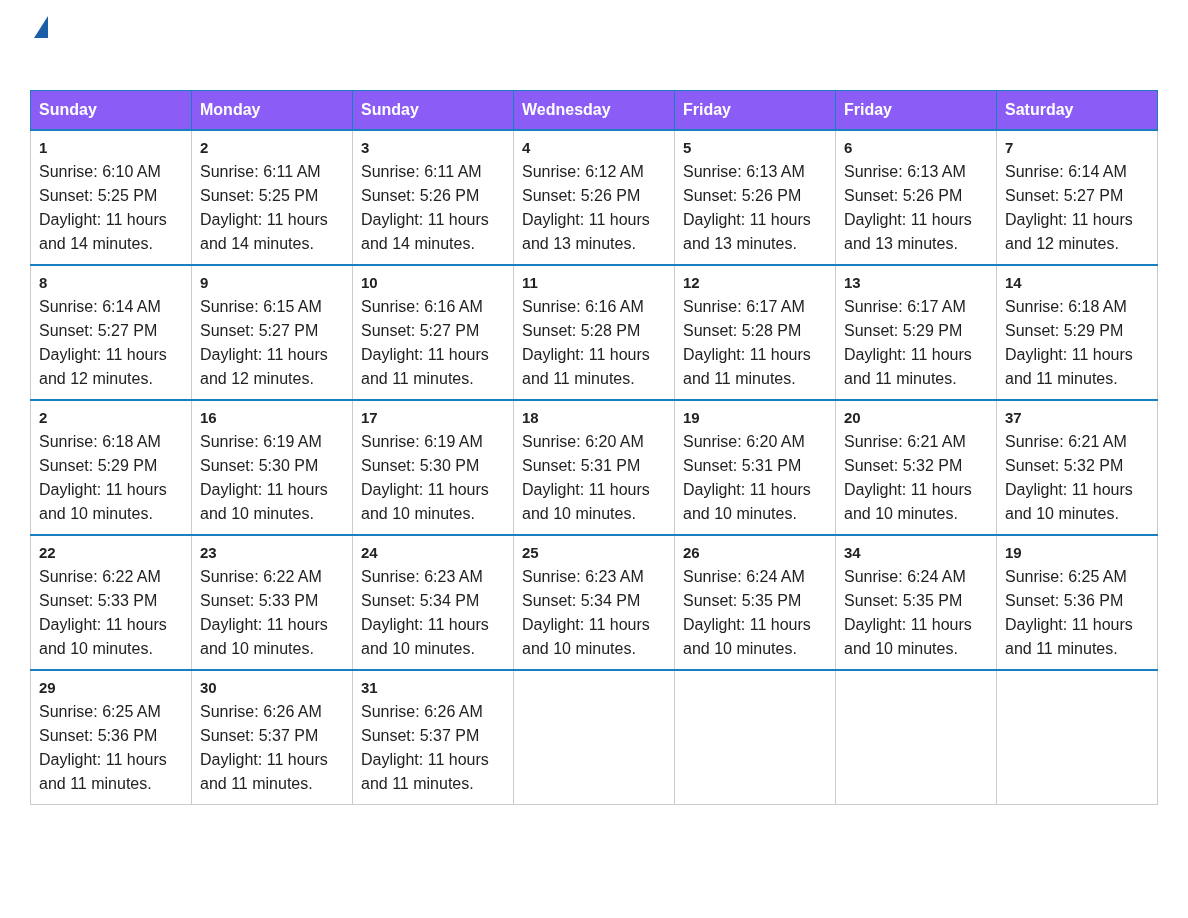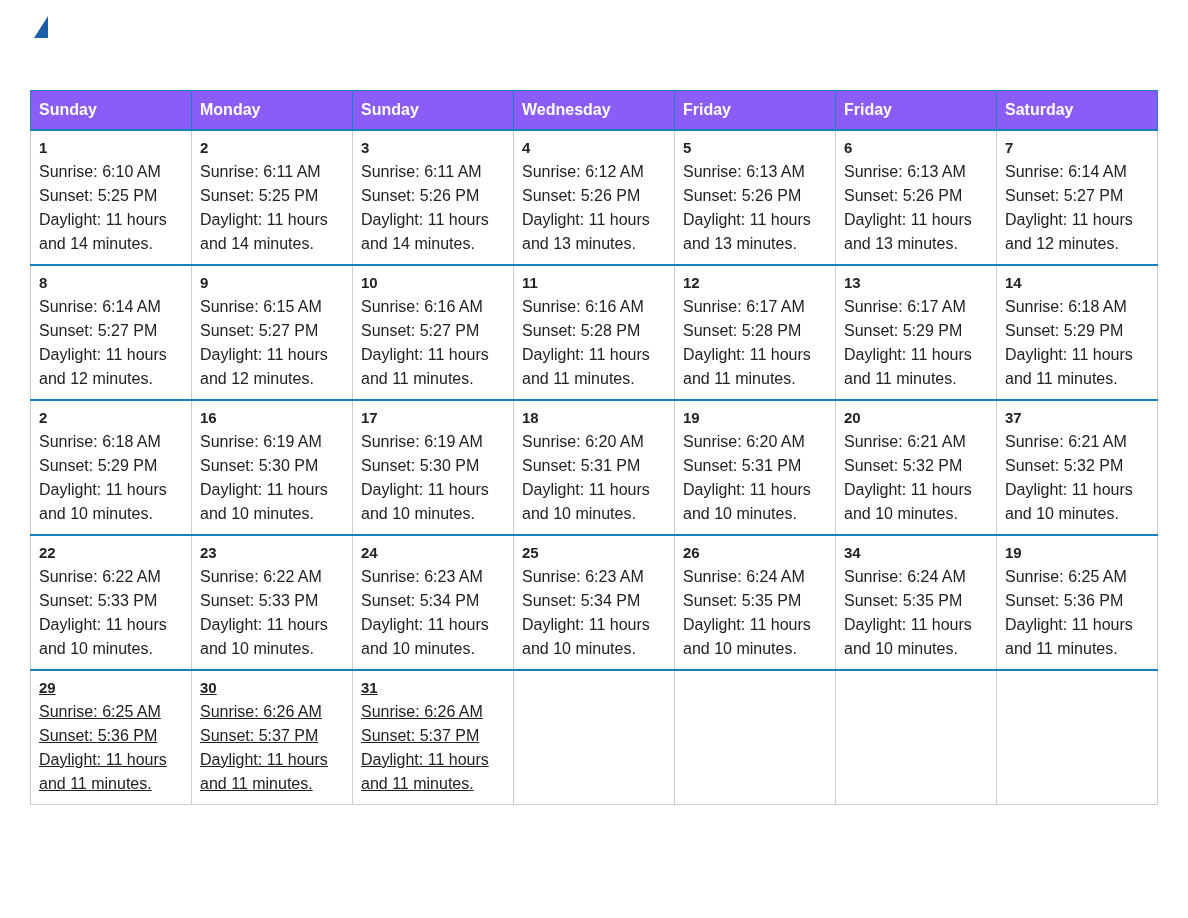--- a/index.html
+++ b/index.html
@@ -88,21 +88,20 @@
       font-weight: bold;
       margin-bottom: 4px;
     }
     .day-info {
       font-size: 16px;
       line-height: 1.5;
       color: #222;
     }
     tr:last-child td {
       border-bottom: 1px solid #ccc;
-      text-decoration: underline;
     }
     .week-row td {
       border-top: 2px solid #1a7fc1;
     }
     .empty-cell {
       background: #fff;
     }
   </style>
 </head>
 <body>

